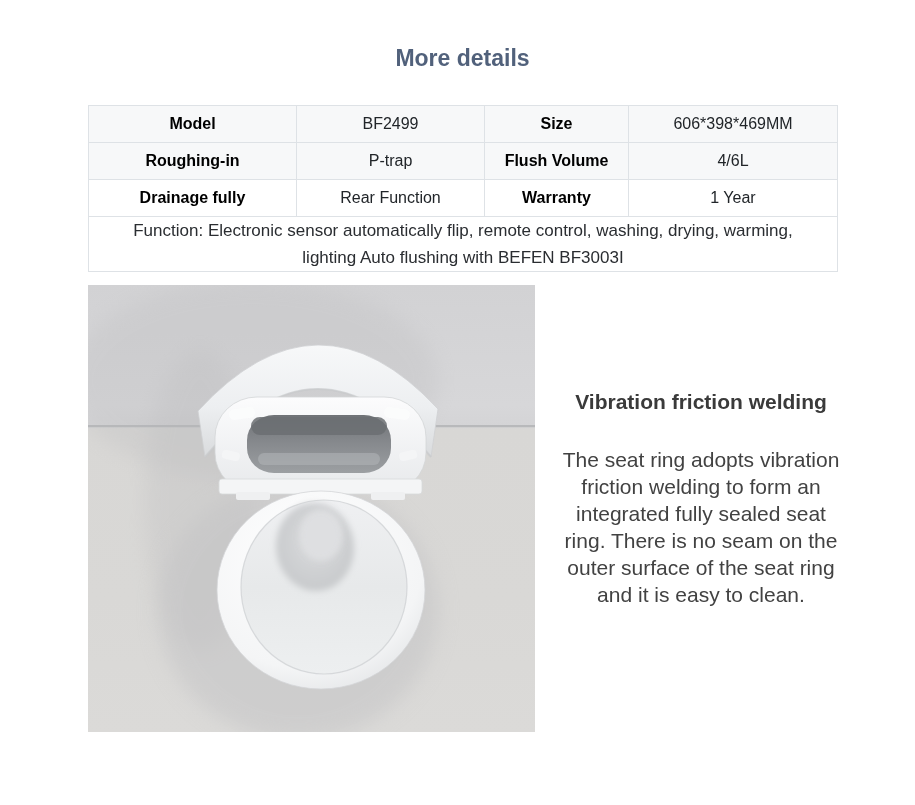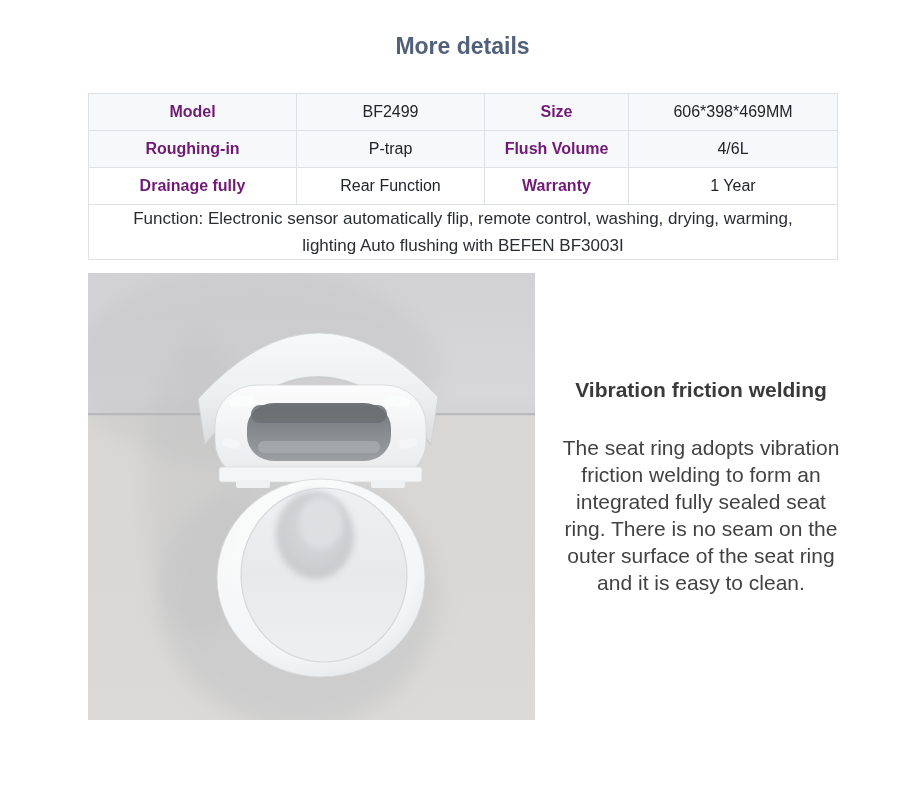--- a/index.html
+++ b/index.html
@@ -3,39 +3,39 @@
 <meta charset="utf-8">
 <style>
   * { margin: 0; padding: 0; box-sizing: border-box; }
   html, body { background: #ffffff; }
   body {
     width: 915px; height: 805px;
     font-family: "Liberation Sans", sans-serif;
     color: #212529;
     overflow: hidden;
   }
-  .page { width: 915px; height: 805px; background: #fff; padding-top: 32px; }
+  .page { width: 915px; height: 805px; background: #fff; padding-top: 44px; }
   .content { width: 749px; margin-left: 88px; }
 
   .page-title {
     font-size: 23px; font-weight: bold; line-height: 28px;
     color: #51617b; text-align: center;
   }
 
   table.spec {
     width: 749px; margin-top: 33px;
     border-collapse: collapse; table-layout: fixed;
   }
   table.spec th, table.spec td {
     border: 1px solid #dee2e6;
     height: 37px; padding: 0 6px;
     text-align: center; vertical-align: middle;
     font-size: 16px;
   }
-  table.spec th { font-weight: bold; color: #701a75; }
+  table.spec th { font-weight: bold; color: #000000; }
   table.spec td { font-weight: normal; color: #212529; }
   tr.stripe { background: #f7f8f9; }
   tr.plain { background: #ffffff; }
   td.function-cell { height: 61px; padding: 3px 10px; background: #ffffff; margin-top: 46px; }
   .function-note {
     max-width: 680px; margin: 0 auto;
     font-size: 17px; line-height: 27px; color: #2a2d31;
     text-align: center;
   }
 

